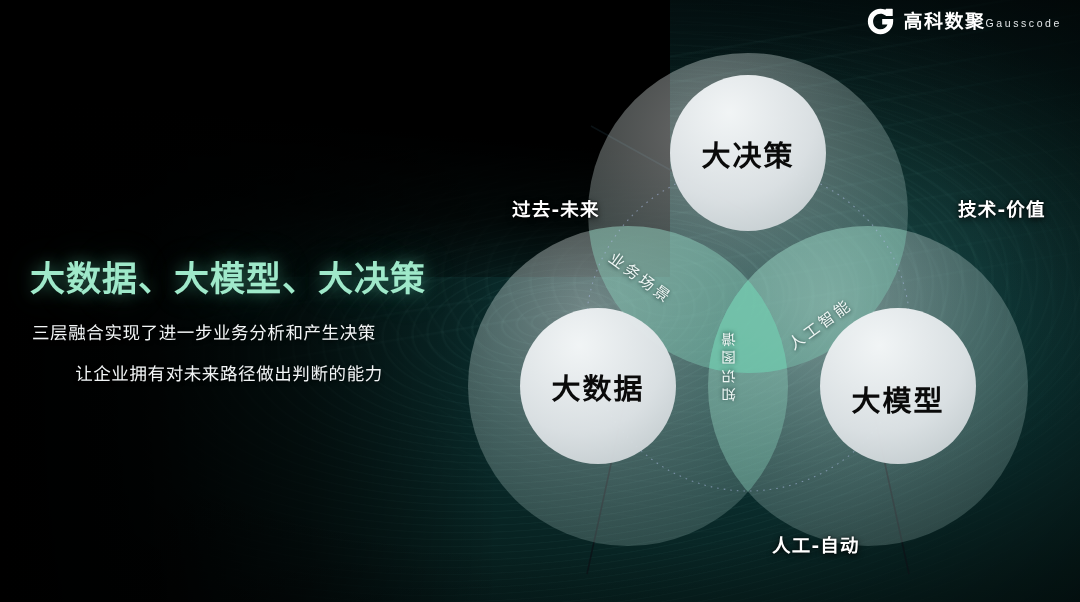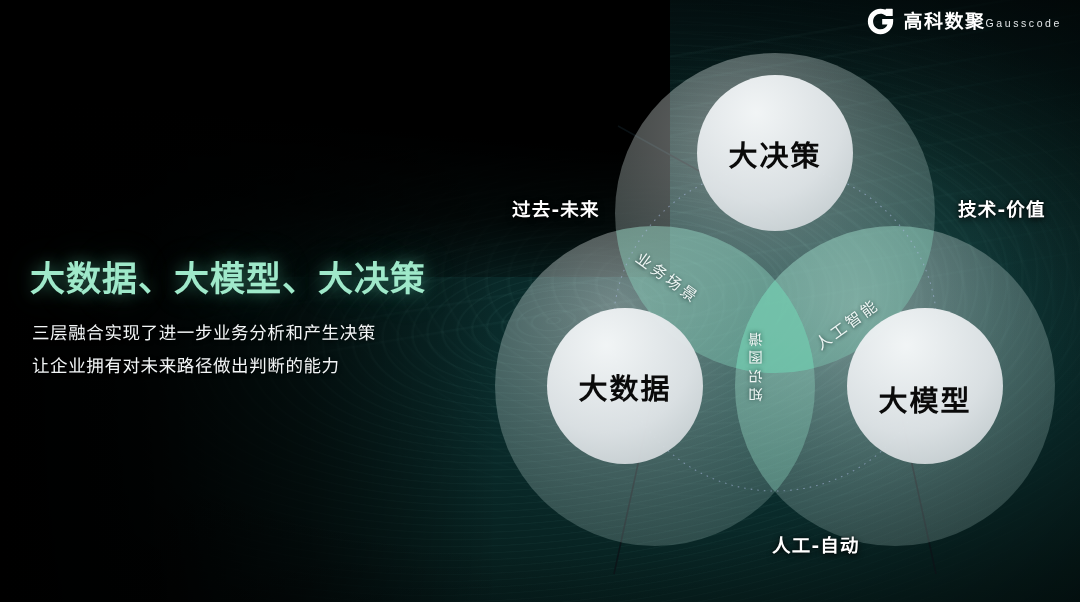--- a/index.html
+++ b/index.html
@@ -107,24 +107,24 @@
     font-family:"DejaVu Sans","Liberation Sans",sans-serif;
     text-shadow:0 0 16px rgba(110,225,185,0.42), 0 0 42px rgba(80,200,165,0.20);
     white-space:nowrap;
   }
   .sub{
     margin:18px 0 0 2px;
     font-size:17.5px;color:#f2f5f6;font-weight:400;letter-spacing:.6px;
     font-family:"DejaVu Sans","Liberation Sans",sans-serif;
     text-shadow:0 1px 4px rgba(0,0,0,.85);
   }
-  .sub + .sub{margin-top:8px;}
-
-  
-  .venn{position:absolute;left:470px;top:18px;width:610px;height:584px;z-index:20;}
+  .sub + .sub{margin-top:16px;text-align:center;}
+
+  
+  .venn{position:absolute;left:443px;top:18px;width:610px;height:584px;z-index:20;}
   .venn svg{position:absolute;inset:0;width:100%;height:100%;overflow:visible;}
 
   .lobe-label{
     position:absolute;
     color:#eef6f4;font-size:15.5px;font-weight:500;letter-spacing:3px;
     font-family:"DejaVu Sans","Liberation Sans",sans-serif;
     text-shadow:0 1px 4px rgba(10,30,30,.75);
     white-space:nowrap;pointer-events:none;
   }
   #lbl-biz{left:175px;top:228px;transform:rotate(36deg);transform-origin:left top;}

